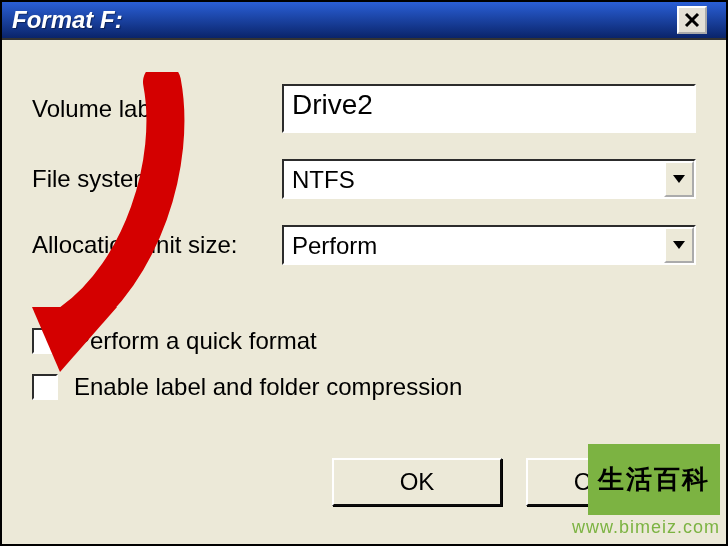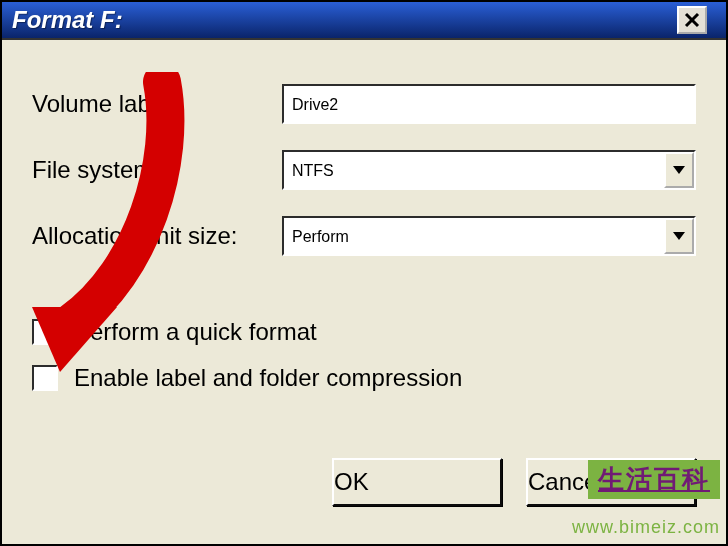--- a/index.html
+++ b/index.html
@@ -54,45 +54,45 @@
     align-items: center;
     margin-bottom: 26px;
   }
   .label {
     width: 250px;
     font-size: 24px;
     color: #000;
   }
   .textfield {
     flex: 1;
-    height: 40px;
+    height: 49px;
     background: #fff;
     border: 2px inset #aaa;
     border-top-color: #808080;
     border-left-color: #808080;
     border-right-color: #fff;
     border-bottom-color: #fff;
-    font-size: 16px;
+    font-size: 28px;
     padding: 2px 8px;
     line-height: 34px;
   }
   .combo {
     flex: 1;
     display: flex;
     height: 40px;
     background: #fff;
     border: 2px inset #aaa;
     border-top-color: #808080;
     border-left-color: #808080;
     border-right-color: #fff;
     border-bottom-color: #fff;
   }
   .combo-text {
     flex: 1;
-    font-size: 16px;
+    font-size: 24px;
     padding: 2px 8px;
     line-height: 34px;
   }
   .combo-btn {
     width: 30px;
     background: #ece9d8;
     border: 2px outset #fff;
     display: flex;
     align-items: center;
     justify-content: center;
@@ -129,52 +129,51 @@
     width: 170px;
     height: 48px;
     background: #ece9d8;
     border: 2px outset #fff;
     border-top-color: #fff;
     border-left-color: #fff;
     border-right-color: #606060;
     border-bottom-color: #606060;
     box-shadow: 1px 1px 0 #000;
     font-size: 24px;
-    text-align: left;
+    text-align: center;
     line-height: 44px;
   }
   
   .arrow-overlay {
     position: absolute;
     left: 0px; top: 70px;
     width: 200px; height: 300px;
     pointer-events: none;
   }
   
   .watermark {
     position: absolute;
     right: 6px;
     bottom: 6px;
     text-align: right;
     pointer-events: none;
   }
   .wm-top {
     display: inline-block;
     background: #7cb342;
-    color: #701a75;
+    color: #000000;
     font-size: 26px;
     font-weight: bold;
-    padding: 2px 10px;
+    padding: 18px 10px;
     letter-spacing: 2px;
-    text-decoration: underline;
   }
   .wm-bottom {
     color: #7cb342;
     font-size: 18px;
-    margin-top: 18px;
+    margin-top: 2px;
     letter-spacing: 1px;
   }
 </style>
 </head>
 <body>
 
 <div class="frame">
 
   <div class="titlebar">
     <span class="title-text">Format F:</span>

